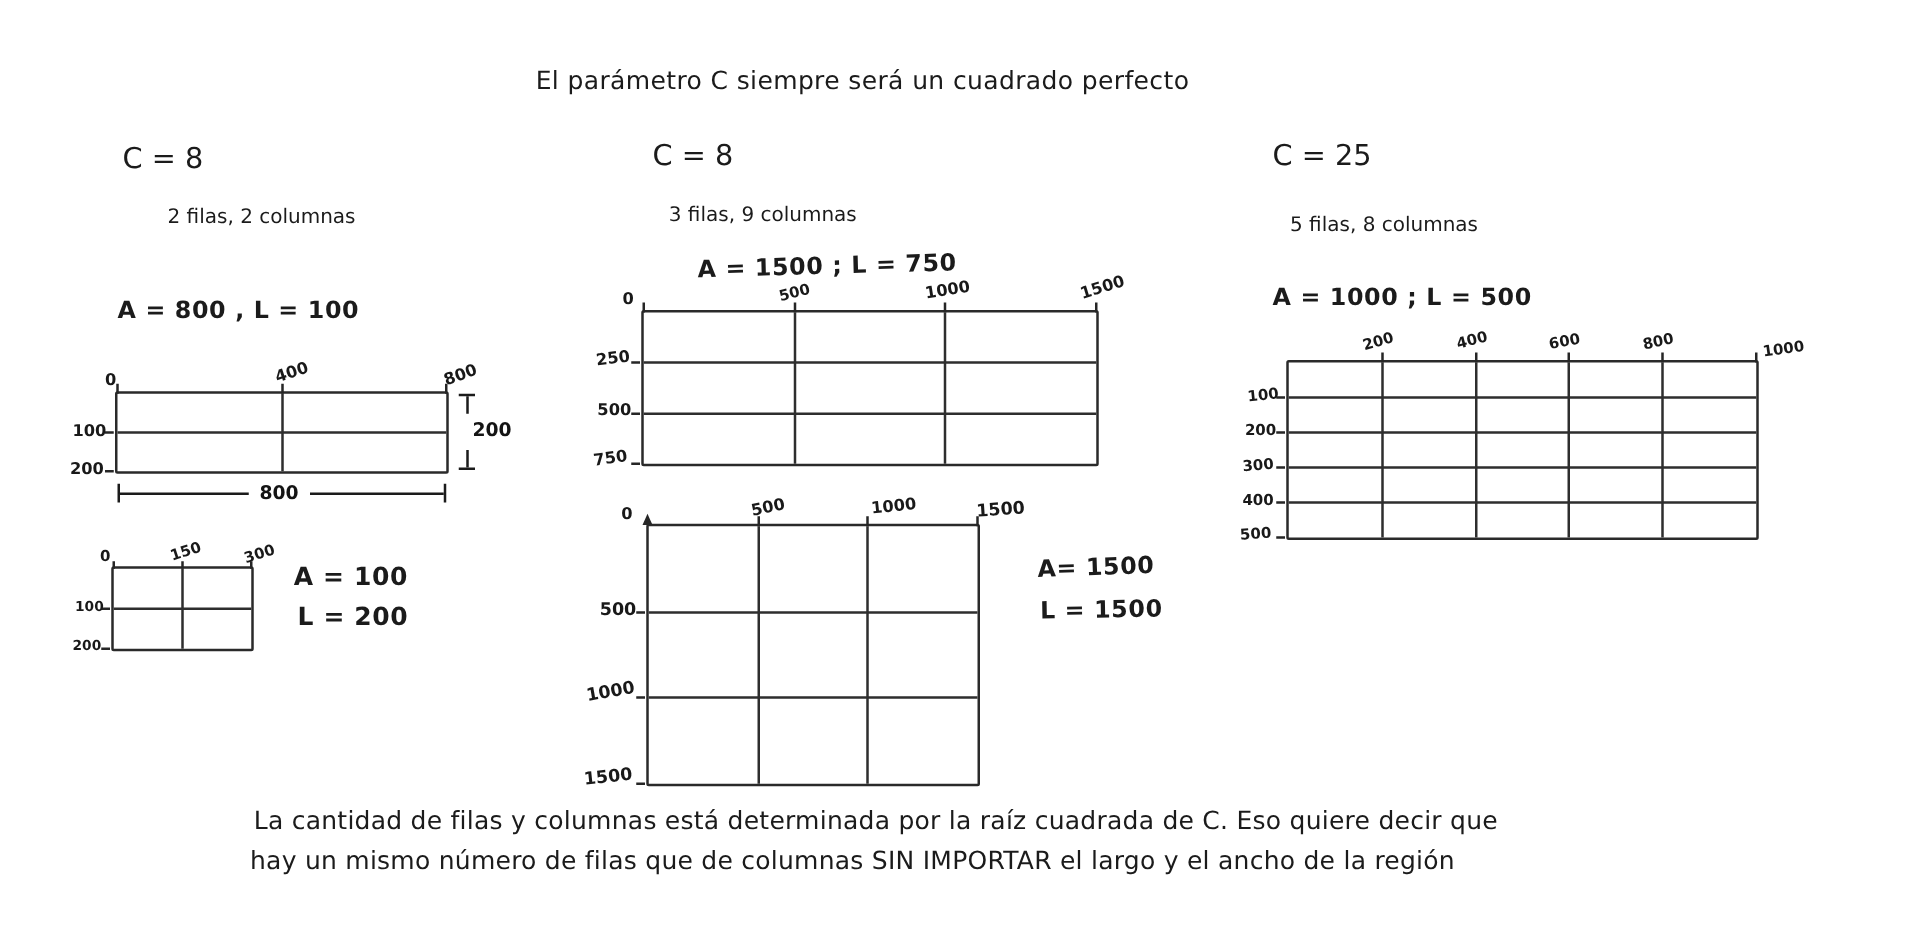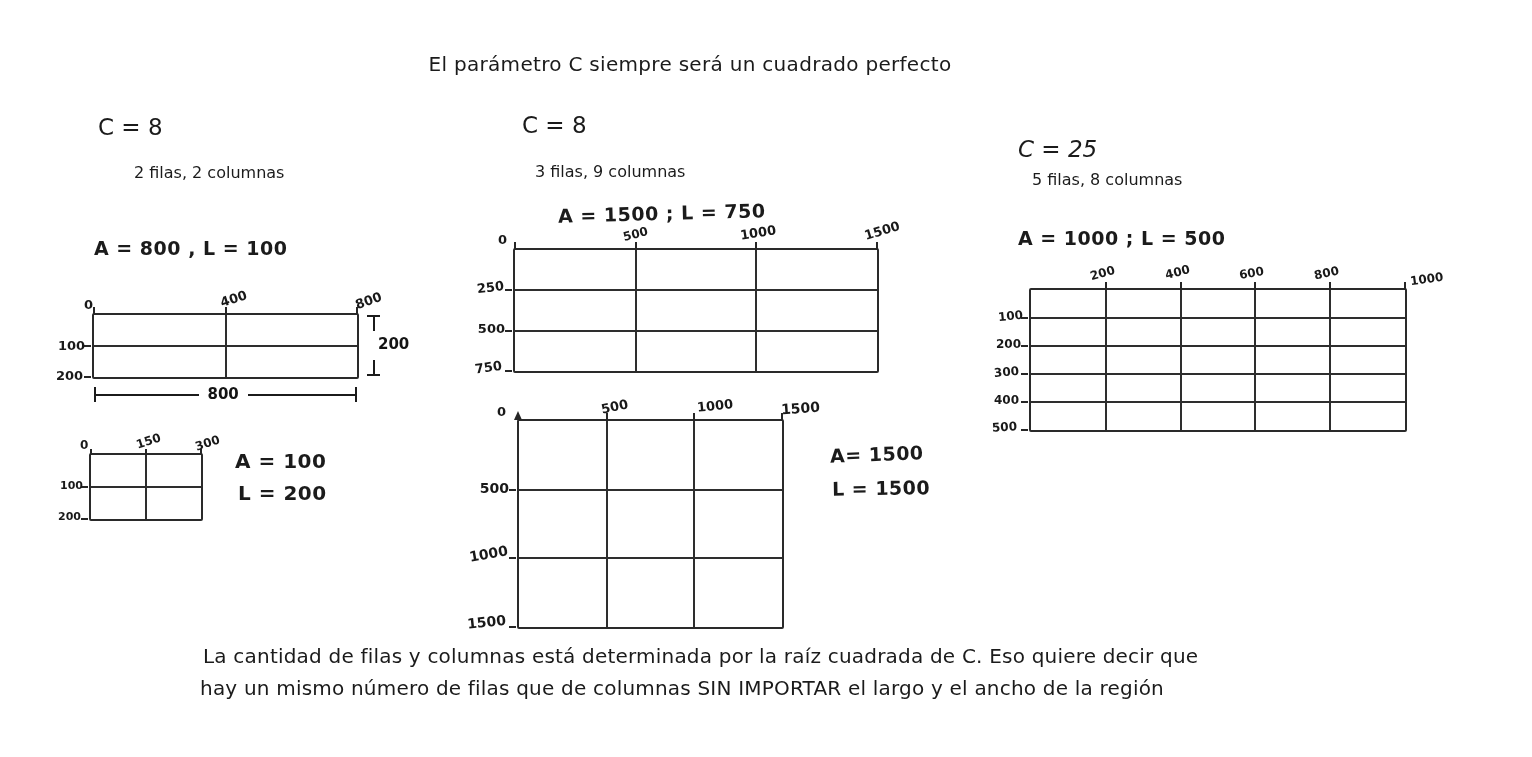--- a/index.html
+++ b/index.html
@@ -139,21 +139,21 @@
       <span class="num r" style="left:-46px; width:36px; top:calc(33.333% - 10px); font-size:14px;">500</span>
       <span class="num r" style="left:-55px; width:44px; top:calc(66.667% - 12px); font-size:14px; transform:rotate(-10deg);">1000</span>
       <span class="num r" style="left:-57px; width:44px; top:calc(100% - 13px); font-size:14px; transform:rotate(-6deg);">1500</span>
     </div>
 
     <div class="abs plab" style="left:830px; top:443px; transform:rotate(-2deg);">A= 1500</div>
     <div class="abs plab" style="left:832px; top:477px; transform:rotate(-1deg);">L = 1500</div>
   </div>
 
   <div>
-    <div class="abs clab" style="left:1018px; top:136px;font-style:italic;">C = 25</div>
+    <div class="abs clab" style="left:1018px; top:112px;">C = 25</div>
     <div class="abs rclab" style="left:1032px; top:170px;">5 filas, 8 columnas</div>
     <div class="abs plab" style="left:1018px; top:227px;">A = 1000   ;    L = 500</div>
 
     <div class="grid" style="left:1029px; top:288px; width:374px; height:140px;">
       <div class="vline" style="left:calc(20% - 1px);"></div>
       <div class="vline" style="left:calc(40% - 1px);"></div>
       <div class="vline" style="left:calc(60% - 1px);"></div>
       <div class="vline" style="left:calc(80% - 1px);"></div>
       <div class="hline" style="top:calc(20% - 1px);"></div>
       <div class="hline" style="top:calc(40% - 1px);"></div>

